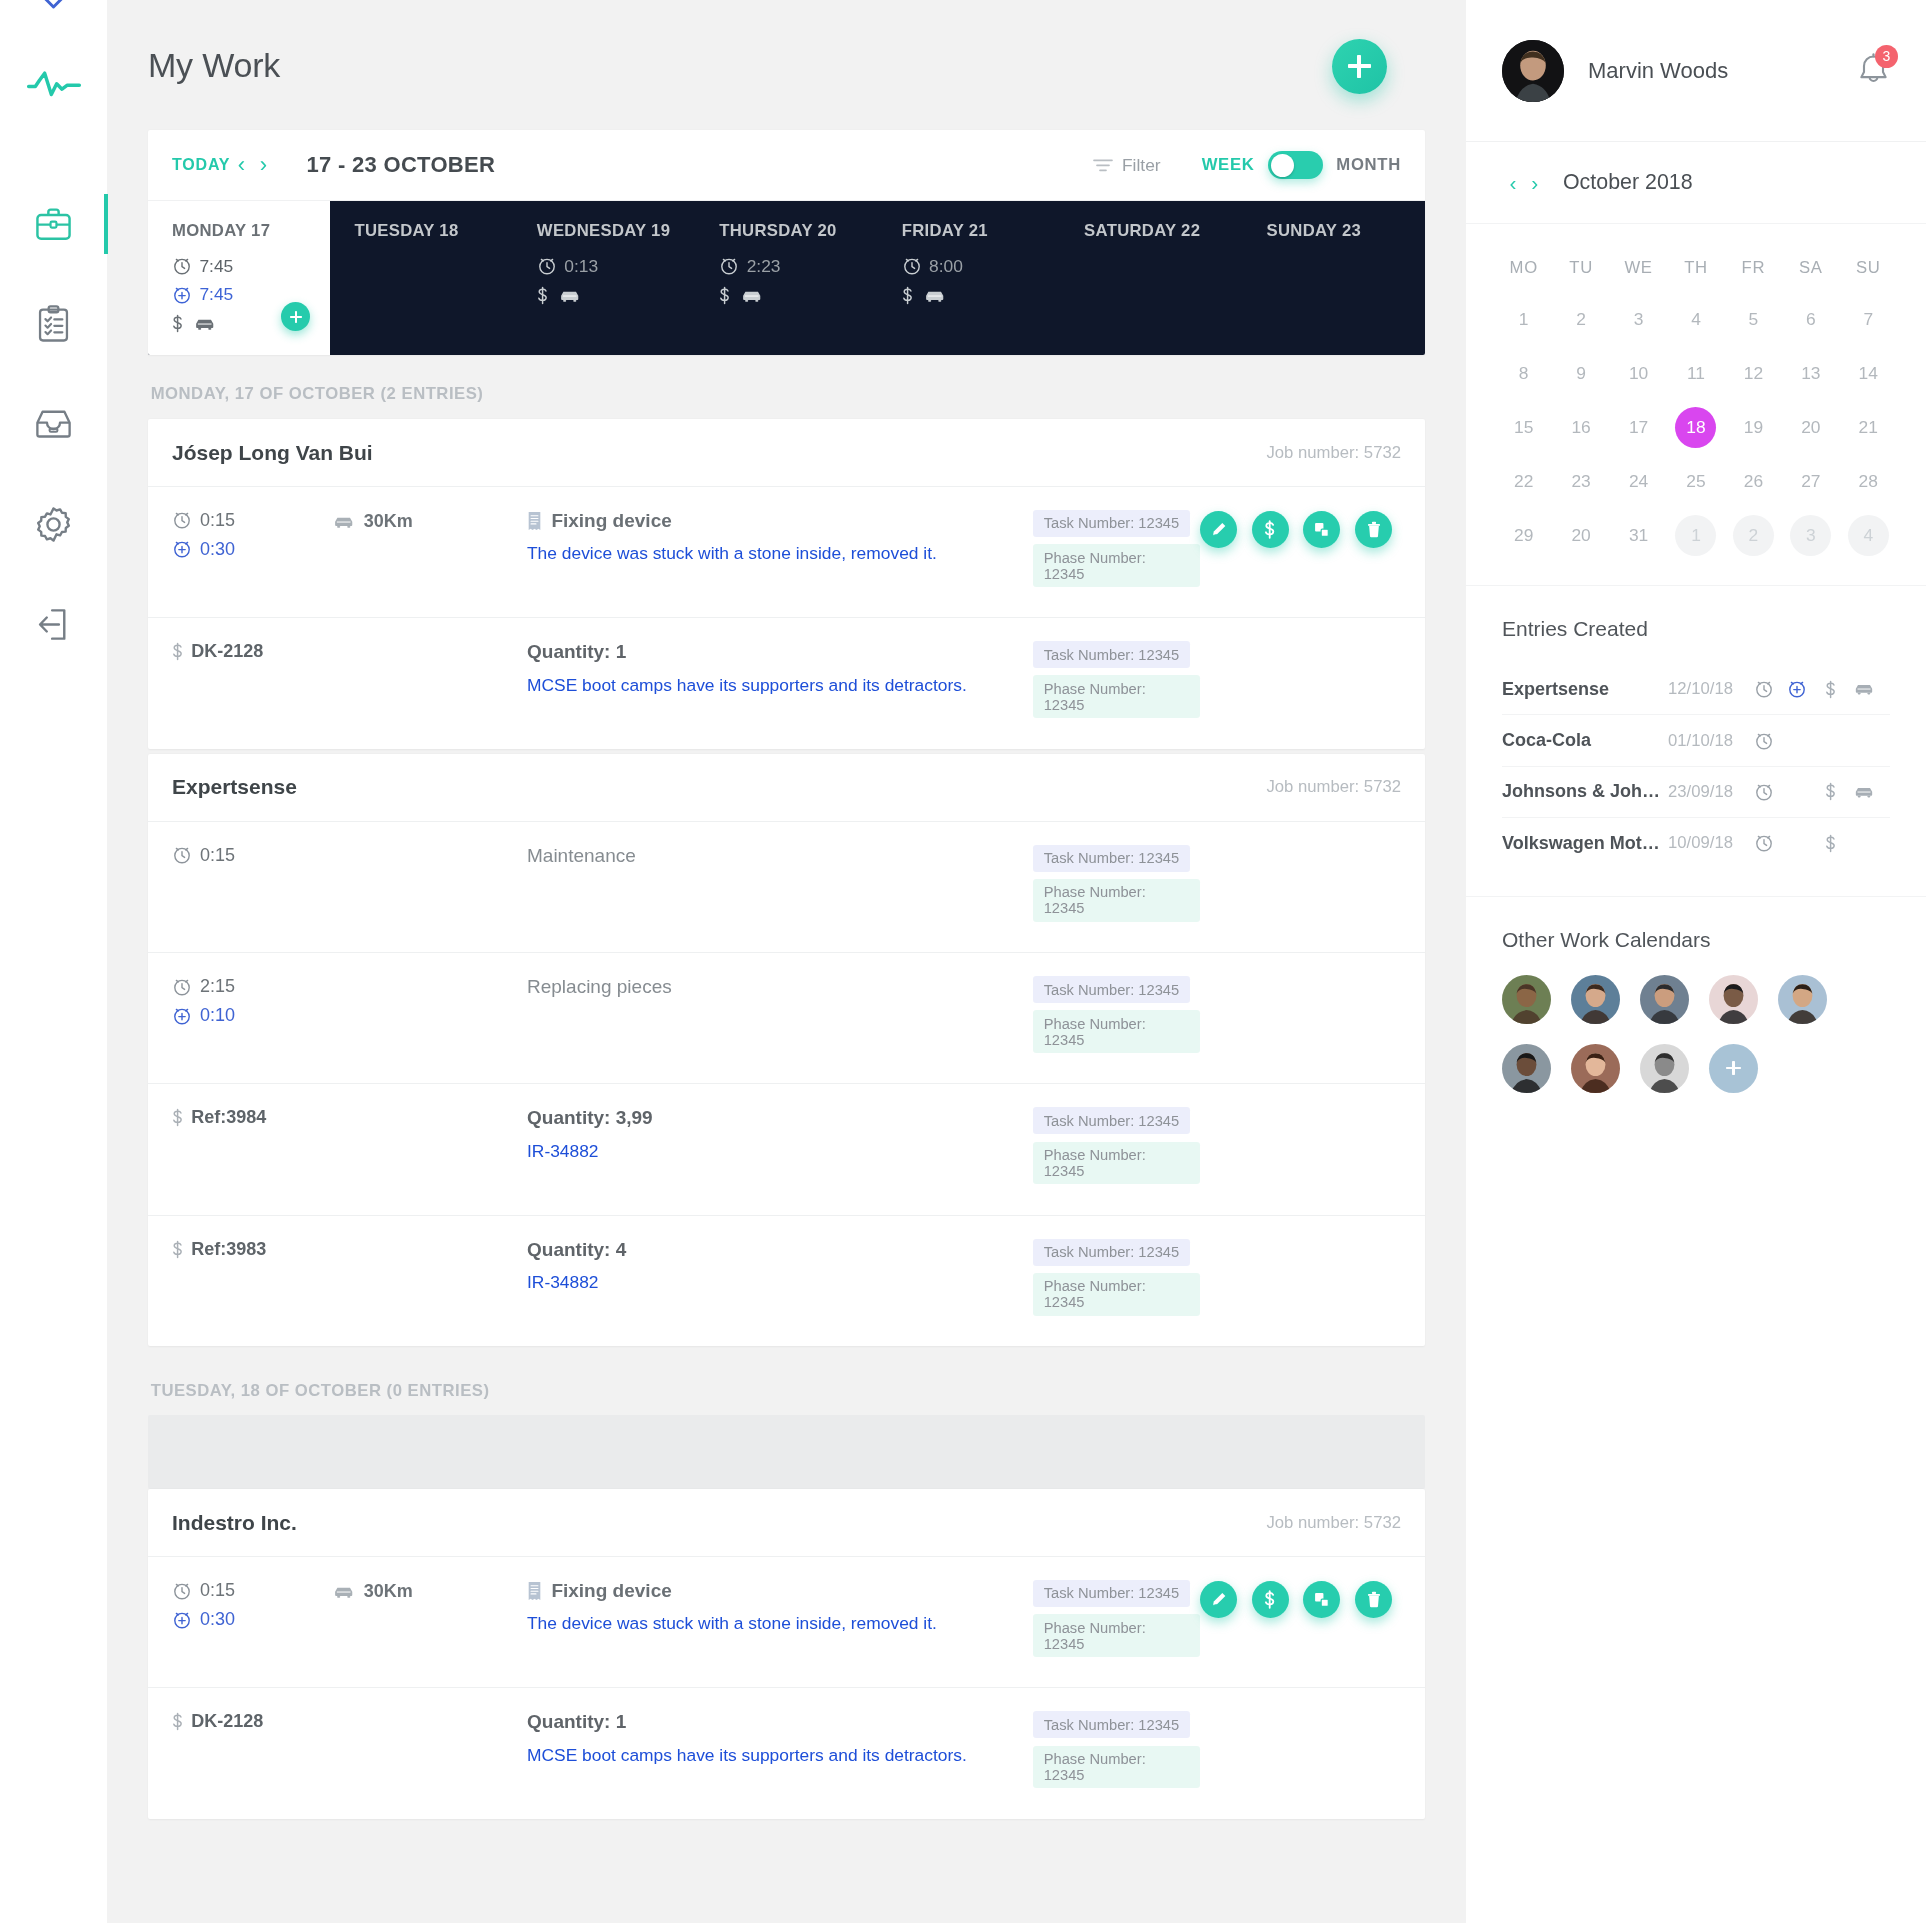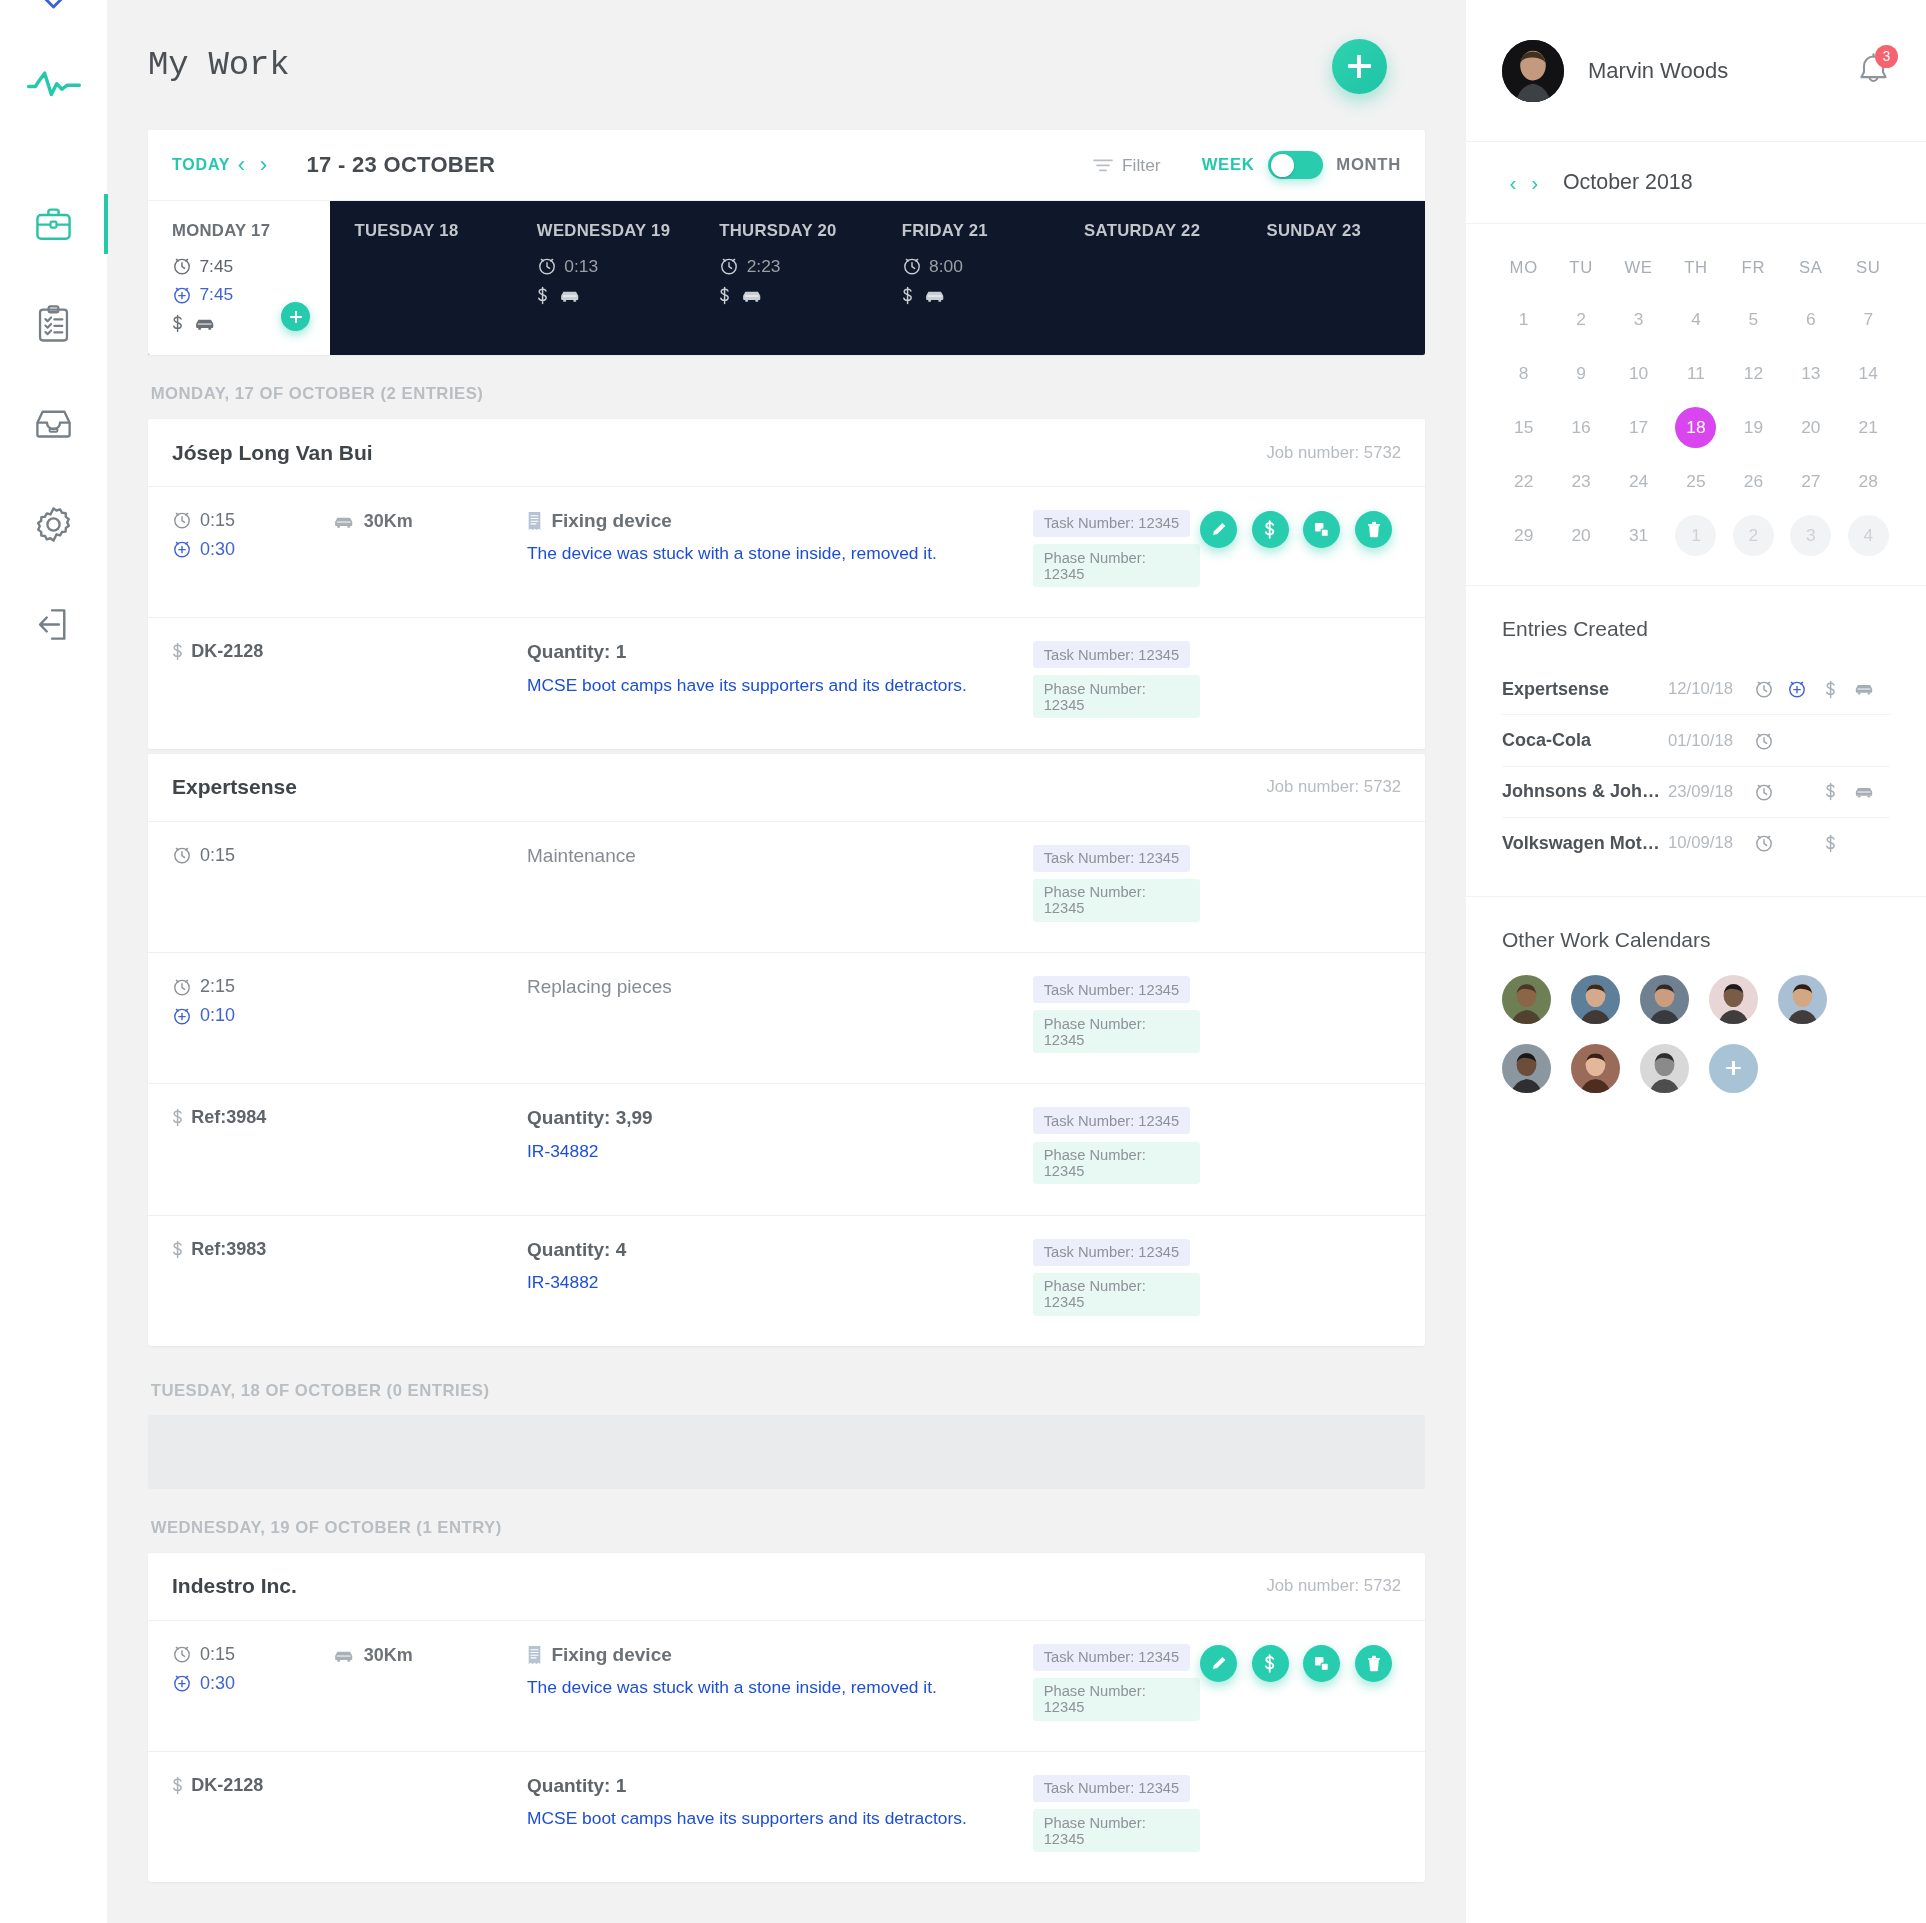--- a/index.html
+++ b/index.html
@@ -21,21 +21,21 @@
       position:absolute; top:-16px; left:0; }
   .sb-logo { margin-top:49px; margin-bottom:72px; }
   .sb-item { width:107px; height:100px; display:flex; align-items:center; justify-content:center; position:relative; }
   .sb-item.active::after {
     content:""; position:absolute; right:-0.7px; top:20px; bottom:20px; width:4px; background:#24c9ab;
   }
   .sb-item svg { display:block; }
 
   
   .center { flex:1 1 auto; position:relative; min-width:0; background:#f2f2f2; }
-  .page-head { height:130px; display:flex; align-items:center; padding:0 0 0 41px; position:relative;font-family:Liberation Mono, monospace;}
+  .page-head { height:130px; display:flex; align-items:center; padding:0 0 0 41px; position:relative;}
   .page-title { font-size:34px; color:#4b5055; font-weight:400; letter-spacing:-0.2px; }
   .fab {
     position:absolute; right:79px; top:39px; width:55px; height:55px; border-radius:50%;
     background:linear-gradient(135deg,#2ed3b0,#1fc3a6); border:none; cursor:pointer;
     box-shadow:0 6.7px 17.4px rgba(36,201,171,.40); display:flex; align-items:center; justify-content:center;
   }
   .fab .plus { position:relative; width:23px; height:23px; }
   .fab .plus:before, .fab .plus:after { content:""; position:absolute; background:#fff; border-radius:0.7px;}
   .fab .plus:before { left:9.4px; top:0; width:4px; height:23px; }
   .fab .plus:after { top:9.4px; left:0; height:4px; width:23px; }
@@ -555,21 +555,20 @@
               </div>
               <div class="col-badges">
                 <div><span class="badge task">Task Number: 12345</span></div>
                 <div><span class="badge phase">Phase Number: 12345</span></div>
               </div>
               <div class="col-actions"></div>
             </div>
           </div>
           <div class="group-head">TUESDAY, 18 OF OCTOBER (0 ENTRIES)</div>
           <div class="empty-block"></div>
-          <div class="group-head">WEDNESDAY, 19 OF OCTOBER (1 ENTRY)</div>
           <div class="card">
             <div class="card-head">
               <div class="card-title">Indestro Inc.</div>
               <div class="card-job">Job number: 5732</div>
             </div>
             <div class="row">
               <div class="col-time">
                 <div class="t-line">
                   <svg width="20" height="20" viewBox="0 0 20 20">
                     <circle cx="10" cy="10.6" r="7.2" fill="none" stroke="#8d949b" stroke-width="1.4"></circle>

